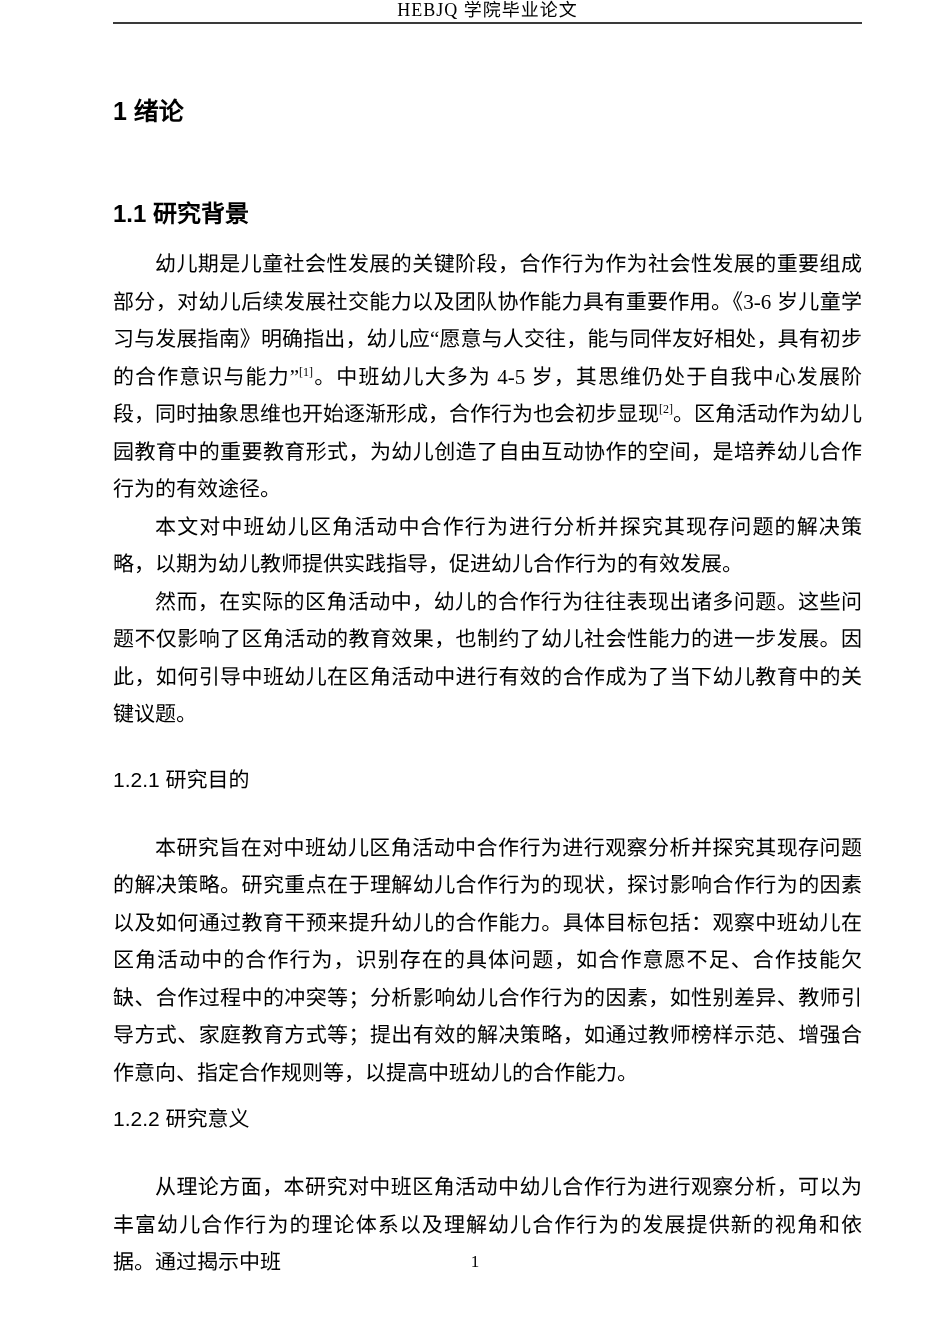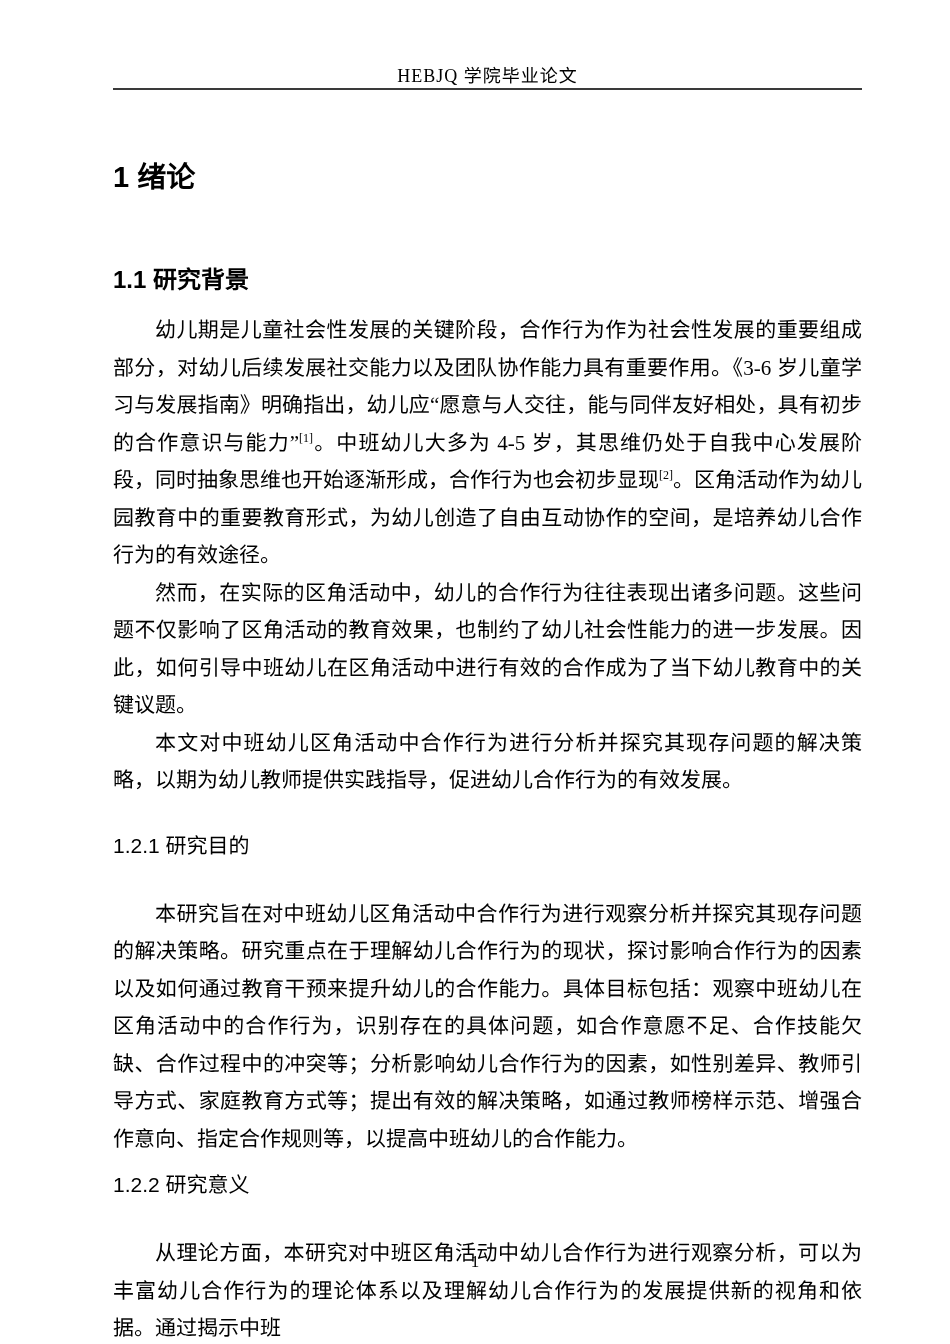--- a/index.html
+++ b/index.html
@@ -9,37 +9,36 @@
     width: 950px;
     height: 1344px;
     margin: 0 auto;
     background: #ffffff;
     color: #000000;
     font-family: "Liberation Serif", "DejaVu Serif", serif;
     overflow: hidden;
   }
   .running-head {
     margin: 0 88px 0 113px;
-    padding-top: 66px;
     padding-bottom: 2px;
     border-bottom: 2px solid #3a3a3a;
     text-align: center;
     font-size: 18px;
     line-height: 20px;
     color: #000000;
     letter-spacing: 1px;
   }
   .content {
     margin: 0 88px 0 113px;
   }
   h1.chapter-title {
     margin-top: 70px;
     font-family: "Liberation Sans", "DejaVu Sans", sans-serif;
     font-weight: 700;
-    font-size: 29px;
+    font-size: 25px;
     line-height: 35px;
     color: #000000;
   }
   h2.section-title {
     font-family: "Liberation Sans", "DejaVu Sans", sans-serif;
     font-weight: 700;
     font-size: 24px;
     line-height: 30px;
     color: #000000;
   }
@@ -95,23 +94,23 @@
   </div>
 
   <div class="content">
 
     <h1 class="chapter-title">1 绪论</h1>
 
     <h2 class="section-title sec-bg">1.1 研究背景</h2>
 
     <p class="body-para para-first"><span>幼儿期是儿童社会性发展的关键阶段，合作行为作为社会性发展的重要组成部分，对幼儿后续发展社交能力以及团队协作能力具有重要作用。《3-6 岁儿童学习与发展指南》明确指出，幼儿应“愿意与人交往，能与同伴友好相处，具有初步的合作意识与能力”</span><sup>[1]</sup><span>。中班幼儿大多为 4-5 岁，其思维仍处于自我中心发展阶段，同时抽象思维也开始逐渐形成，合作行为也会初步显现</span><sup>[2]</sup><span>。区角活动作为幼儿园教育中的重要教育形式，为幼儿创造了自由互动协作的空间，是培养幼儿合作行为的有效途径。</span></p>
 
+    <p class="body-para para-follow">本文对中班幼儿区角活动中合作行为进行分析并探究其现存问题的解决策略，以期为幼儿教师提供实践指导，促进幼儿合作行为的有效发展。</p>
+
     <p class="body-para para-follow">然而，在实际的区角活动中，幼儿的合作行为往往表现出诸多问题。这些问题不仅影响了区角活动的教育效果，也制约了幼儿社会性能力的进一步发展。因此，如何引导中班幼儿在区角活动中进行有效的合作成为了当下幼儿教育中的关键议题。</p>
-
-    <p class="body-para para-follow">本文对中班幼儿区角活动中合作行为进行分析并探究其现存问题的解决策略，以期为幼儿教师提供实践指导，促进幼儿合作行为的有效发展。</p>
 
 
     <h3 class="subsection-title sub-purpose">1.2.1 研究目的</h3>
 
     <p class="body-para para-after-head">本研究旨在对中班幼儿区角活动中合作行为进行观察分析并探究其现存问题的解决策略。研究重点在于理解幼儿合作行为的现状，探讨影响合作行为的因素以及如何通过教育干预来提升幼儿的合作能力。具体目标包括：观察中班幼儿在区角活动中的合作行为，识别存在的具体问题，如合作意愿不足、合作技能欠缺、合作过程中的冲突等；分析影响幼儿合作行为的因素，如性别差异、教师引导方式、家庭教育方式等；提出有效的解决策略，如通过教师榜样示范、增强合作意向、指定合作规则等，以提高中班幼儿的合作能力。</p>
 
     <h3 class="subsection-title sub-significance">1.2.2 研究意义</h3>
 
     <p class="body-para para-after-head">从理论方面，本研究对中班区角活动中幼儿合作行为进行观察分析，可以为丰富幼儿合作行为的理论体系以及理解幼儿合作行为的发展提供新的视角和依据。通过揭示中班</p>
 

